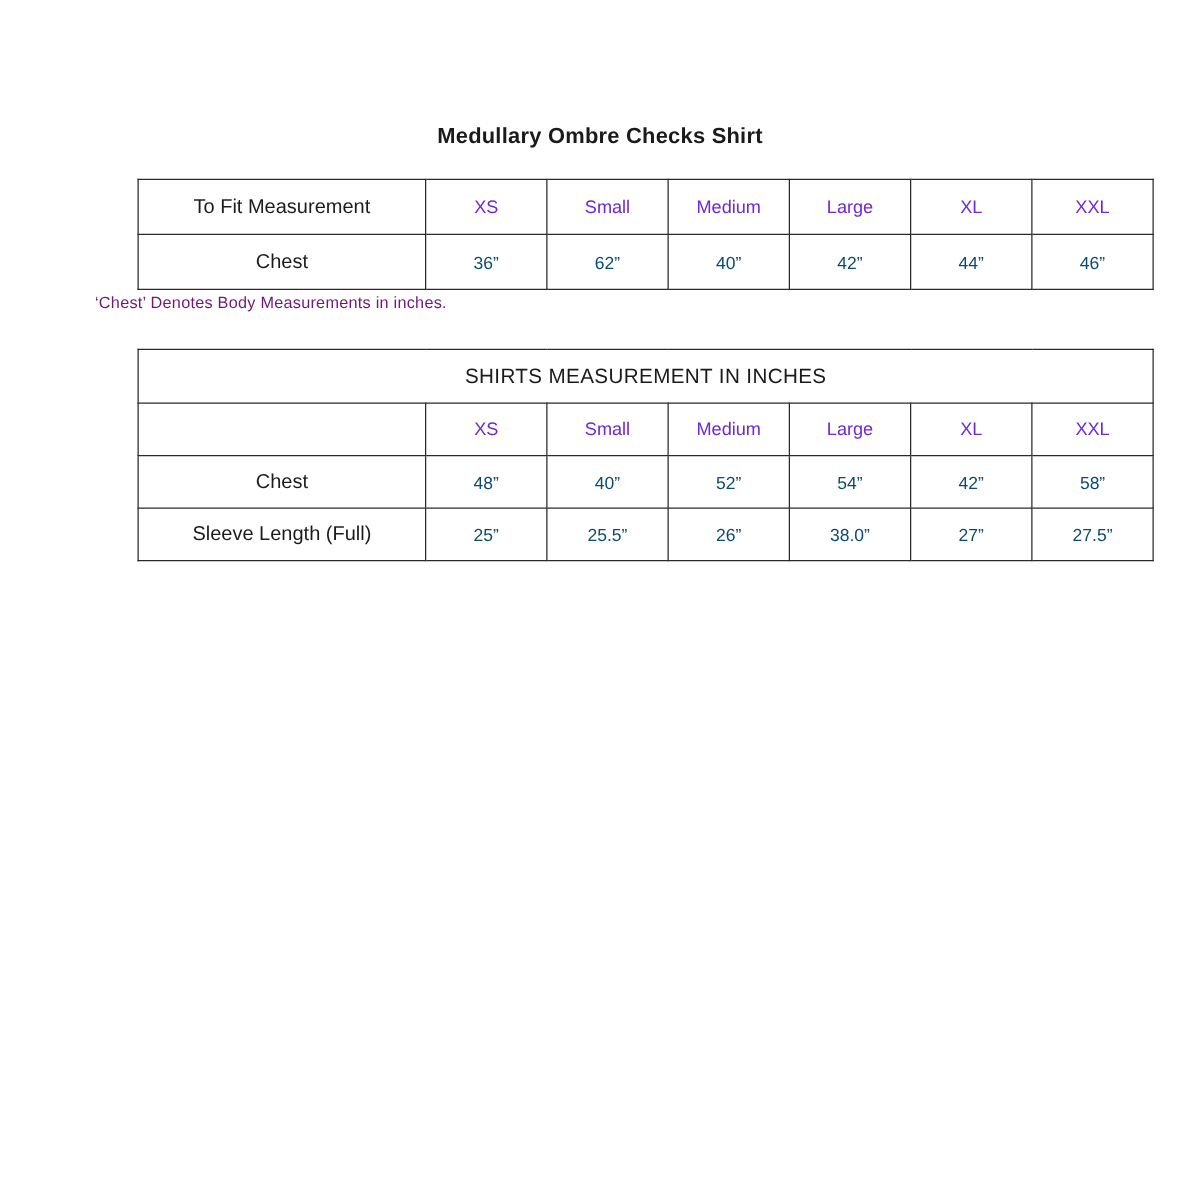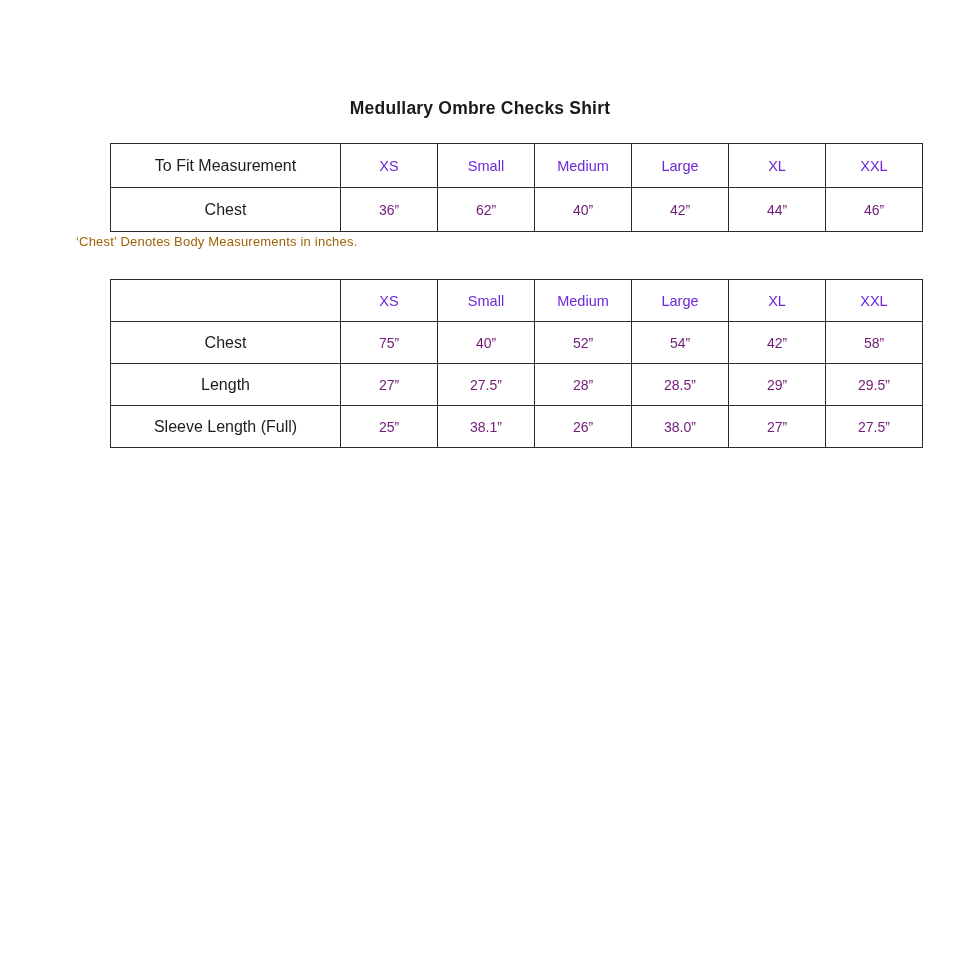--- a/index.html
+++ b/index.html
@@ -56,34 +56,34 @@
   .label-cell {
     font-size: 16px;
     color: #1c1c1c;
   }
   .size-cell {
     font-size: 14.5px;
     color: #6d28d9;
   }
   .value-cell {
     font-size: 14px;
-    color: #701a75;
+    color: #0c4a6e;
   }
   .table-span-title {
     font-size: 16.5px;
     letter-spacing: 0.3px;
     color: #1a1a1a;
   }
   .note {
     position: absolute;
     left: 76px;
     top: 234px;
     font-size: 13px;
     letter-spacing: 0.2px;
-    color: #a16207;
+    color: #701a75;
   }
 </style>
 </head>
 <body>
 
 <div class="page">
 
   <div class="title">Medullary Ombre Checks Shirt</div>
 
   <table class="size-table" id="fit-table">
@@ -124,51 +124,45 @@
     <colgroup>
       <col class="col-label">
       <col class="col-size">
         <col class="col-size">
         <col class="col-size">
       <col class="col-size">
         <col class="col-size">
         <col class="col-size">
     </colgroup>
     <tbody>
+      <tr class="span-row">
+        <td colspan="7" class="table-span-title">SHIRTS MEASUREMENT IN INCHES</td>
+      </tr>
       <tr>
         <td class="label-cell"></td>
         <td class="size-cell">XS</td>
         <td class="size-cell">Small</td>
         <td class="size-cell">Medium</td>
         <td class="size-cell">Large</td>
         <td class="size-cell">XL</td>
         <td class="size-cell">XXL</td>
       </tr>
       <tr>
         <td class="label-cell">Chest</td>
-        <td class="value-cell">75”</td>
+        <td class="value-cell">48”</td>
         <td class="value-cell">40”</td>
         <td class="value-cell">52”</td>
         <td class="value-cell">54”</td>
         <td class="value-cell">42”</td>
         <td class="value-cell">58”</td>
       </tr>
       <tr>
-        <td class="label-cell">Length</td>
-        <td class="value-cell">27”</td>
-        <td class="value-cell">27.5”</td>
-        <td class="value-cell">28”</td>
-        <td class="value-cell">28.5”</td>
-        <td class="value-cell">29”</td>
-        <td class="value-cell">29.5”</td>
-      </tr>
-      <tr>
         <td class="label-cell">Sleeve Length (Full)</td>
         <td class="value-cell">25”</td>
-        <td class="value-cell">38.1”</td>
+        <td class="value-cell">25.5”</td>
         <td class="value-cell">26”</td>
         <td class="value-cell">38.0”</td>
         <td class="value-cell">27”</td>
         <td class="value-cell">27.5”</td>
       </tr>
     </tbody>
   </table>
 
 </div>
 

